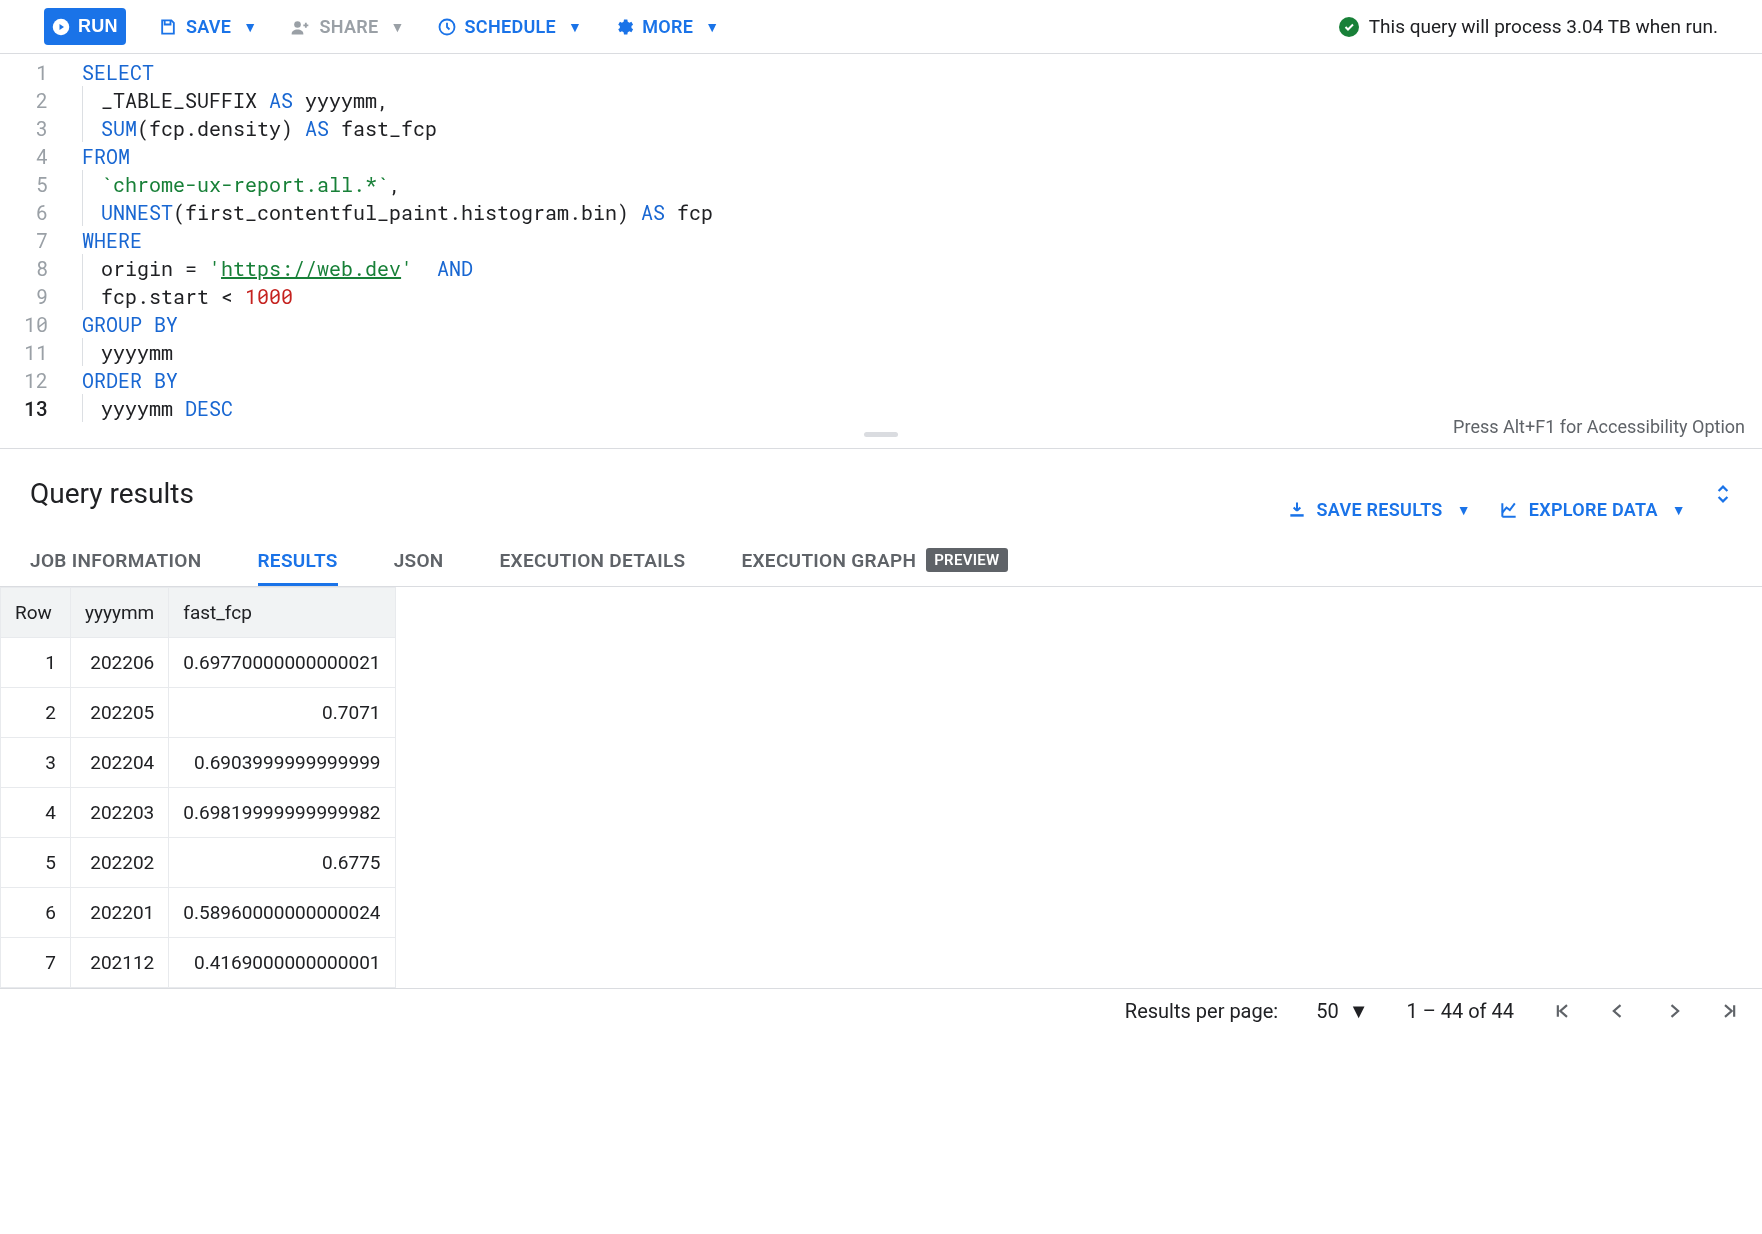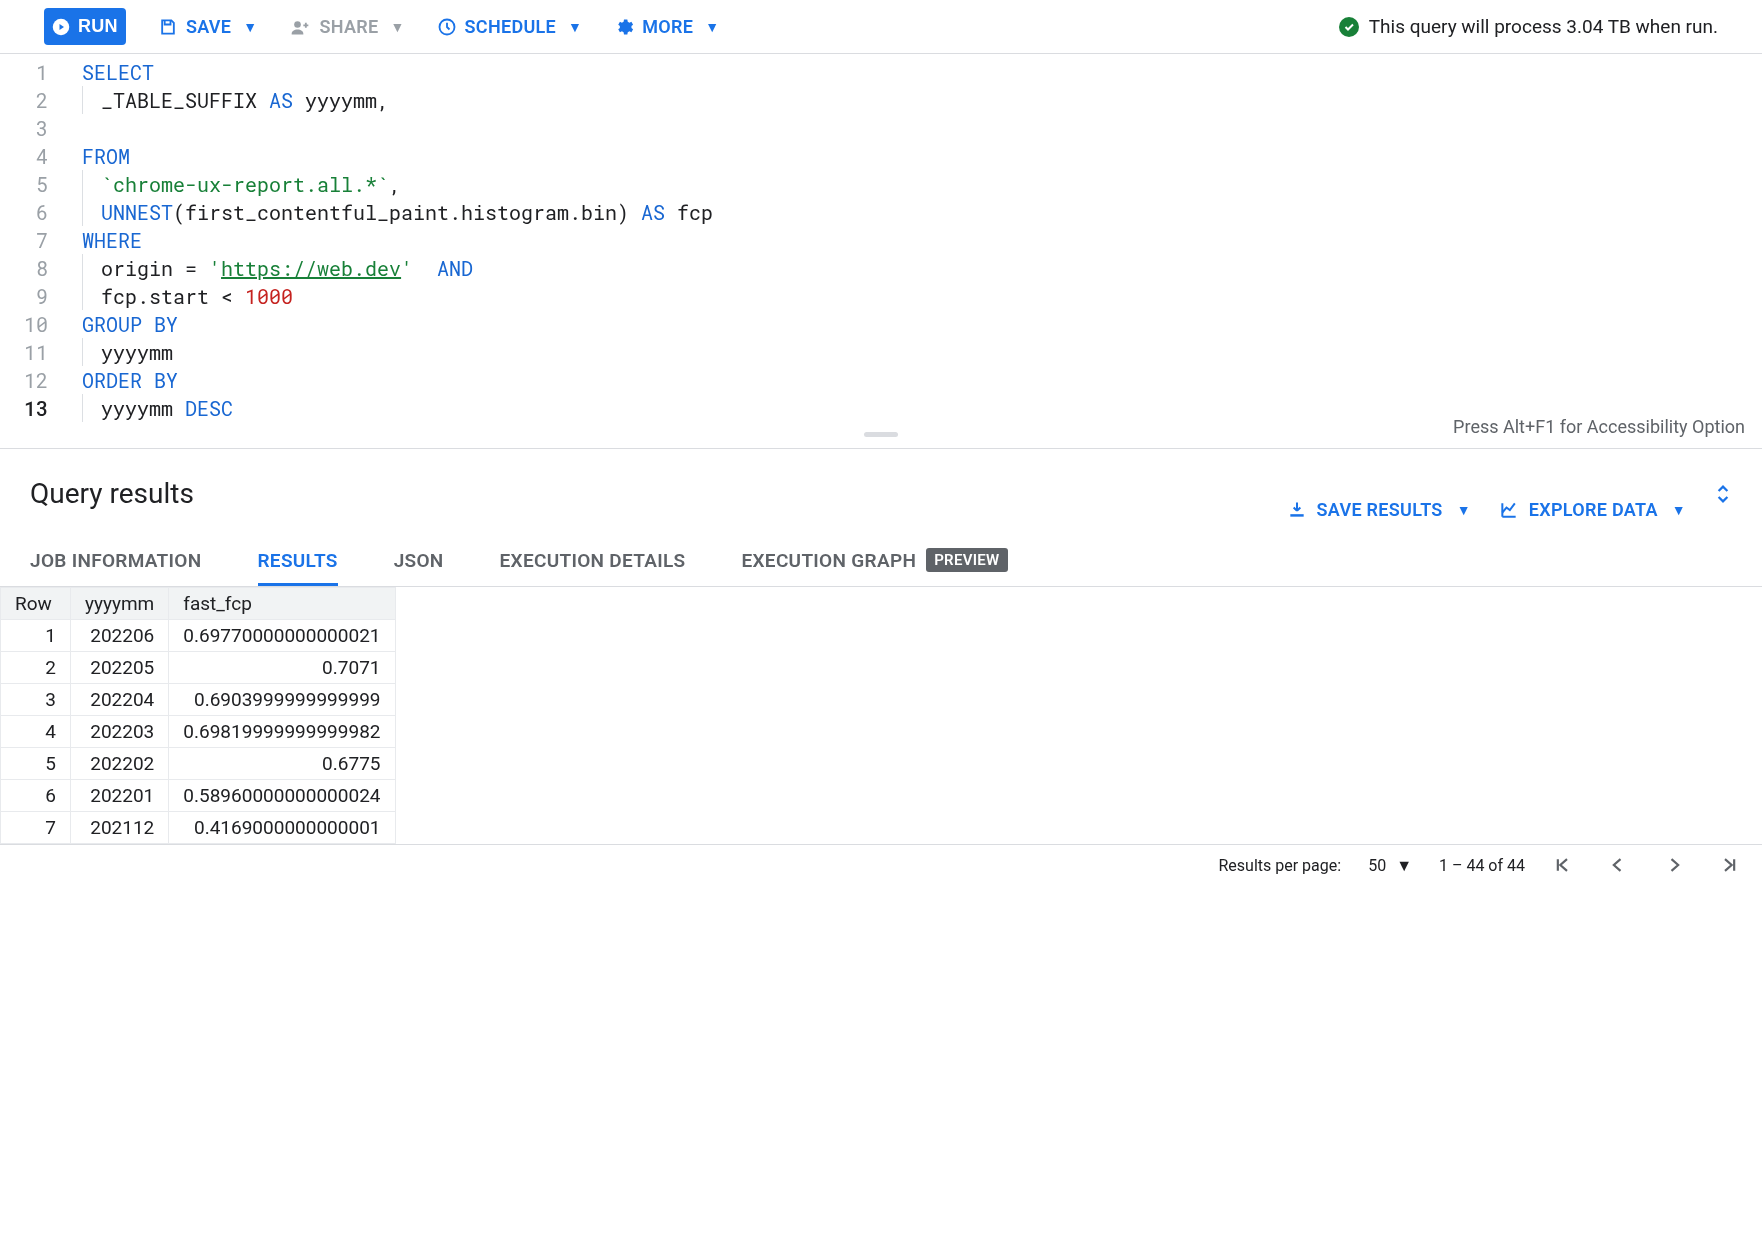--- a/index.html
+++ b/index.html
@@ -53,27 +53,27 @@
   .expand-col{color:var(--blue);cursor:pointer;}
 
   
   .tabs{display:flex;gap:56px;padding:0 30px;border-bottom:1px solid var(--hairline);}
   .tab{padding:14px 0 14px 0;font-weight:600;font-size:19px;color:var(--text-secondary);letter-spacing:.3px;cursor:pointer;display:inline-flex;align-items:center;gap:10px;}
   .tab.active{color:var(--blue);box-shadow:inset 0 -3px 0 var(--blue);}
   .badge{background:var(--pill);color:#fff;font-size:15px;padding:3px 8px;border-radius:3px;font-weight:600;letter-spacing:.3px;}
 
   
   table.data{border-collapse:collapse;width:auto;}
-  table.data th,table.data td{border:1px solid #e8eaed;padding:4px 14px;font-size:19px;text-align:right;font-family:Roboto,Arial,sans-serif;}
+  table.data th,table.data td{border:1px solid #e8eaed;padding:13px 14px;font-size:19px;text-align:right;font-family:Roboto,Arial,sans-serif;}
   table.data th{background:#f1f3f4;font-weight:400;text-align:left;}
   table.data th.row-h{text-align:left;width:70px;}
   .table-wrap{overflow:auto;border-bottom:1px solid var(--hairline);}
 
   
-  .paginator{display:flex;align-items:center;justify-content:flex-end;gap:27px;padding:10px 22px 12px 22px;font-size:16px;color:var(--text);}
+  .paginator{display:flex;align-items:center;justify-content:flex-end;gap:38px;padding:10px 22px 12px 22px;font-size:20px;color:var(--text);}
   .pg-select{display:inline-flex;align-items:center;gap:10px;cursor:pointer;}
   .pg-nav{display:inline-flex;align-items:center;gap:36px;}
   .pg-nav .nav-btn{color:#5f6368;cursor:pointer;}
 </style>
 </head>
 <body>
 
 <div class="toolbar">
   <button class="run-btn">
     <span>
@@ -145,20 +145,21 @@
     <div class="code-row">
       <div class="gutter">1</div>
       <div class="code-cell"><span class="kw">SELECT</span></div>
     </div>
     <div class="code-row">
       <div class="gutter">2</div>
       <div class="code-cell"><span class="indent-guide"></span><span>_TABLE_SUFFIX </span><span class="kw">AS</span><span> yyyymm,</span></div>
     </div>
     <div class="code-row">
       <div class="gutter">3</div>
+      <div class="code-cell"><span class="indent-guide"></span><span class="kw">SUM</span><span>(fcp.density) </span><span class="kw">AS</span><span> fast_fcp</span></div>
     </div>
     <div class="code-row">
       <div class="gutter">4</div>
       <div class="code-cell"><span class="kw">FROM</span></div>
     </div>
     <div class="code-row">
       <div class="gutter">5</div>
       <div class="code-cell"><span class="indent-guide"></span><span class="str">`chrome-ux-report.all.*`</span><span>,</span></div>
     </div>
     <div class="code-row">

